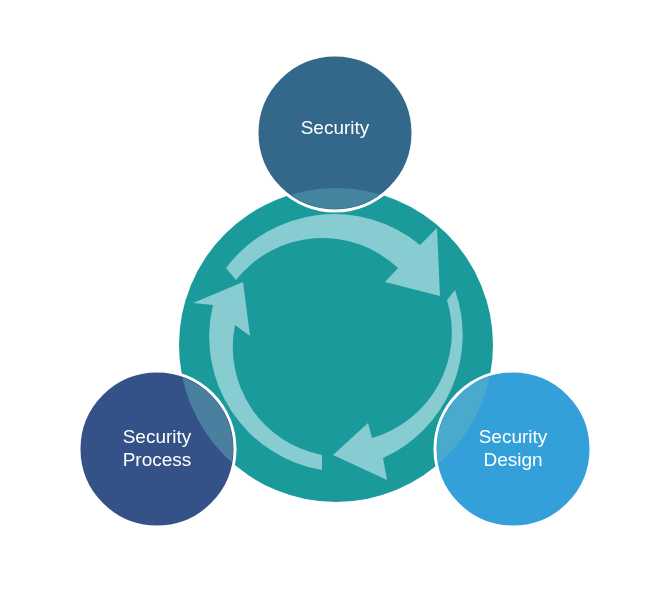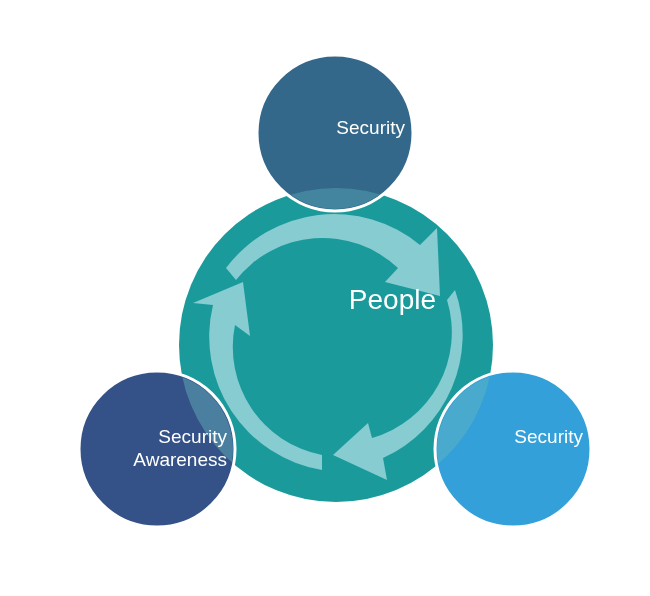--- a/index.html
+++ b/index.html
@@ -1,18 +1,18 @@
 <!DOCTYPE html>
 <html><head>
   <meta charset="utf-8">
   <style>
     html, body { margin: 0; padding: 0; background: #ffffff; }
     body { width: 650px; height: 596px; position: relative; overflow: hidden; font-family: "Liberation Sans", sans-serif; }
     svg { position: absolute; left: 0; top: 0; }
-    .label { position: absolute; color: #ffffff; text-align: right; line-height: 1.2; font-family: "Liberation Sans", sans-serif; }
+    .label { position: absolute; color: #ffffff; text-align: center; line-height: 1.2; font-family: "Liberation Sans", sans-serif; }
     .center-label { font-size: 28px; line-height: 45px; }
     .small-label { font-size: 19px; line-height: 23px; }
   </style>
 </head>
 <body>
 
 <svg width="650" height="596" viewBox="0 0 650 596">
   <defs>
     <clipPath id="clip-center">
         <circle cx="336" cy="345" r="157"></circle>
@@ -43,27 +43,27 @@
   </g>
 
   <circle cx="513" cy="449" r="78" fill="#33a0d9" stroke="#ffffff" stroke-width="3"></circle>
   <g clip-path="url(#clip-center)">
     <circle cx="513" cy="449" r="76" fill="#2596c8" opacity="0.9"></circle>
     <circle cx="513" cy="449" r="76" fill="#8ccfd3" opacity="0.35"></circle>
   </g>
 </svg>
 
 <div class="label center-label" style="left:236px; top:277px; width:200px;">
-  <div>People</div>
 </div>
 
 <div class="label small-label" style="left:265px; top:116px; width:140px;">
   <div>Security</div>
 </div>
 
 <div class="label small-label" style="left:87px; top:425px; width:140px;">
   <div>Security</div>
-  <div>Awareness</div>
+  <div>Process</div>
 </div>
 
 <div class="label small-label" style="left:443px; top:425px; width:140px;">
   <div>Security</div>
+  <div>Design</div>
 </div>
 
 </body></html>

